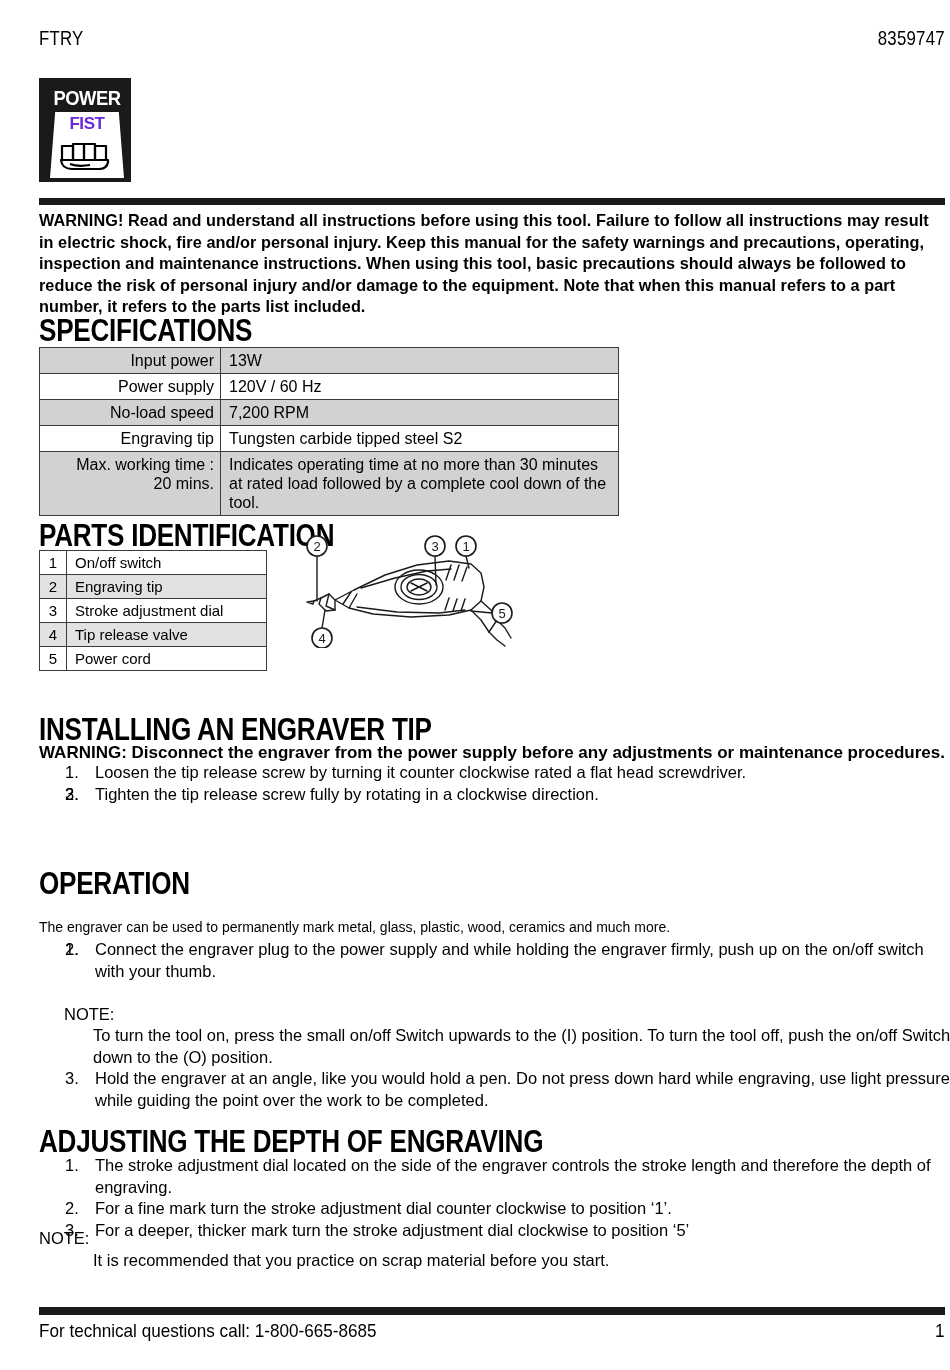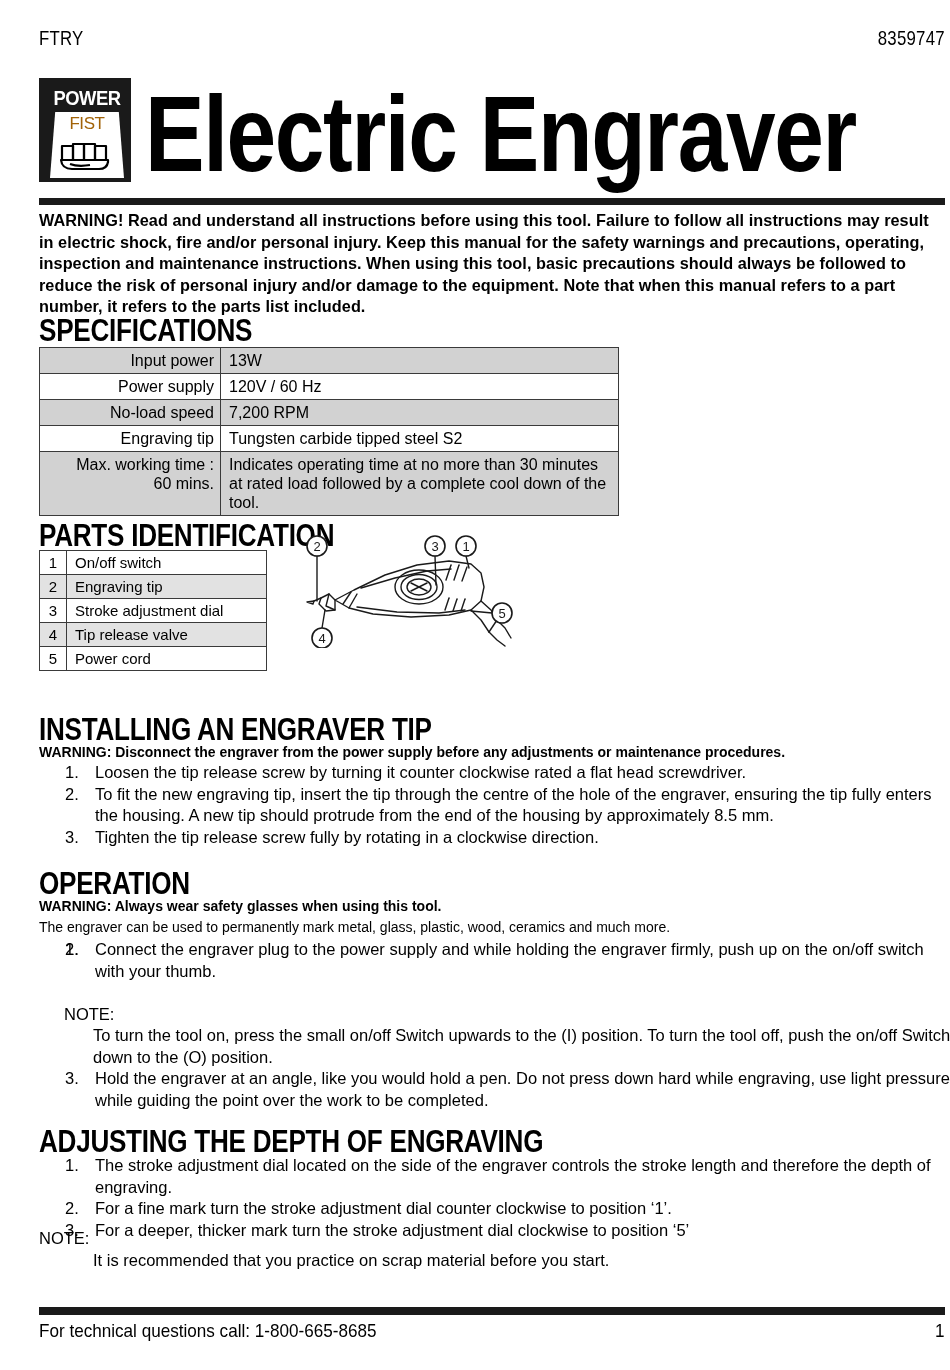--- a/index.html
+++ b/index.html
@@ -88,23 +88,23 @@
     height: 66px;
     background: #ffffff;
     clip-path: polygon(7% 0%, 93% 0%, 100% 100%, 0% 100%);
   }
   .logo .lg-fist-label {
     position: absolute;
     left: 0;
     top: 2px;
     width: 100%;
     text-align: center;
-    color: #a16207;
-    font-family: "Liberation Sans Narrow", "Liberation Sans", sans-serif;
-    font-weight: 400;
+    color: #6d28d9;
+    font-family: "Liberation Sans Narrow", "Liberation Sans", sans-serif;
+    font-weight: 700;
     font-size: 17px;
     letter-spacing: -0.4px;
   }
   .logo svg { position: absolute; left: 6px; top: 22px; }
 
   .maintitle {
     flex: 1 1 auto;
     display: flex;
     align-items: center;
     padding-left: 14px;
@@ -204,21 +204,21 @@
     left: 282px;
     top: 528px;
   }
 
   
   .subwarn {
     position: absolute;
     left: 22px;
     font-family: "Liberation Sans Narrow", "Liberation Sans", sans-serif;
     font-weight: 700;
-    font-size: 14px;
+    font-size: 17px;
     line-height: 21px;
     white-space: nowrap;
   }
   .plainline {
     position: absolute;
     left: 22px;
     font-size: 14px;
     line-height: 21px;
     white-space: nowrap;
   }
@@ -297,23 +297,20 @@
             <path d="M17 10 h11 v16 h-11 z"></path>
             <path d="M28 10 h11 v16 h-11 z"></path>
             <path d="M39 12 h11 v14 h-11 z"></path>
             <path d="M5 26 q1 9 11 9 h27 q8 0 9 -7 l0 -2 z"></path>
             <path d="M14 30 q8 3 20 1"></path>
           </g>
         </svg>
       </div>
     </div>
 
-    <div class="maintitle">
-      <h1>Electric Engraver</h1>
-    </div>
   </div>
 
   <div class="rule-thick" id="rule-top"></div>
 
   <div class="warnpara">WARNING! Read and understand all instructions before using this tool. Failure to follow all instructions may result in electric shock, fire and/or personal injury. Keep this manual for the safety warnings and precautions, operating, inspection and maintenance instructions. When using this tool, basic precautions should always be followed to reduce the risk of personal injury and/or damage to the equipment. Note that when this manual refers to a part number, it refers to the parts list included.</div>
 
   <div class="h2" style="top:313px;">SPECIFICATIONS</div>
 
   <table id="spec-table">
     <tbody>
@@ -329,21 +326,21 @@
       <td class="k shade">No-load speed</td>
       <td class="v shade">7,200 RPM</td>
     </tr>
     <tr>
       <td class="k plain">Engraving tip</td>
       <td class="v plain">Tungsten carbide tipped steel S2</td>
     </tr>
     <tr>
       <td class="k shade">
         <div>Max. working time :</div>
-        <div>60 mins.</div>
+        <div>20 mins.</div>
       </td>
       <td class="v shade">Indicates operating time at no more than 30 minutes at rated load followed by a complete cool down of the tool.</td>
     </tr>
   </tbody>
     </table>
 
   <div class="h2" style="top:518px;">PARTS IDENTIFICATION</div>
 
   <table id="parts-table">
     <tbody>
@@ -439,30 +436,28 @@
   <div class="h2" style="top:712px;">INSTALLING AN ENGRAVER TIP</div>
   <div class="subwarn" style="top:742px;">WARNING: Disconnect the engraver from the power supply before any adjustments or maintenance procedures.</div>
 
   <ol class="steps" style="top:762px;">
     <li>
       <span class="num">1.</span>
       <span>Loosen the tip release screw by turning it counter clockwise rated a flat head screwdriver.</span>
     </li>
     <li>
       <span class="num">2.</span>
-      <span>To fit the new engraving tip, insert the tip through the centre of the hole of the engraver, ensuring the tip fully enters the housing. A new tip should protrude from the end of the housing by approximately 8.5 mm.</span>
     </li>
     <li>
       <span class="num">3.</span>
       <span>Tighten the tip release screw fully by rotating in a clockwise direction.</span>
     </li>
   </ol>
 
   <div class="h2" style="top:866px;">OPERATION</div>
-  <div class="subwarn" style="top:896px;">WARNING: Always wear safety glasses when using this tool.</div>
   <div class="plainline" style="top:917px;">The engraver can be used to permanently mark metal, glass, plastic, wood, ceramics and much more.</div>
 
   <ol class="steps" style="top:939px;">
     <li>
       <span class="num">1.</span>
     </li>
     <li>
       <span class="num">2.</span>
       <span>Connect the engraver plug to the power supply and while holding the engraver firmly, push up on the on/off switch with your thumb.</span>
     </li>

